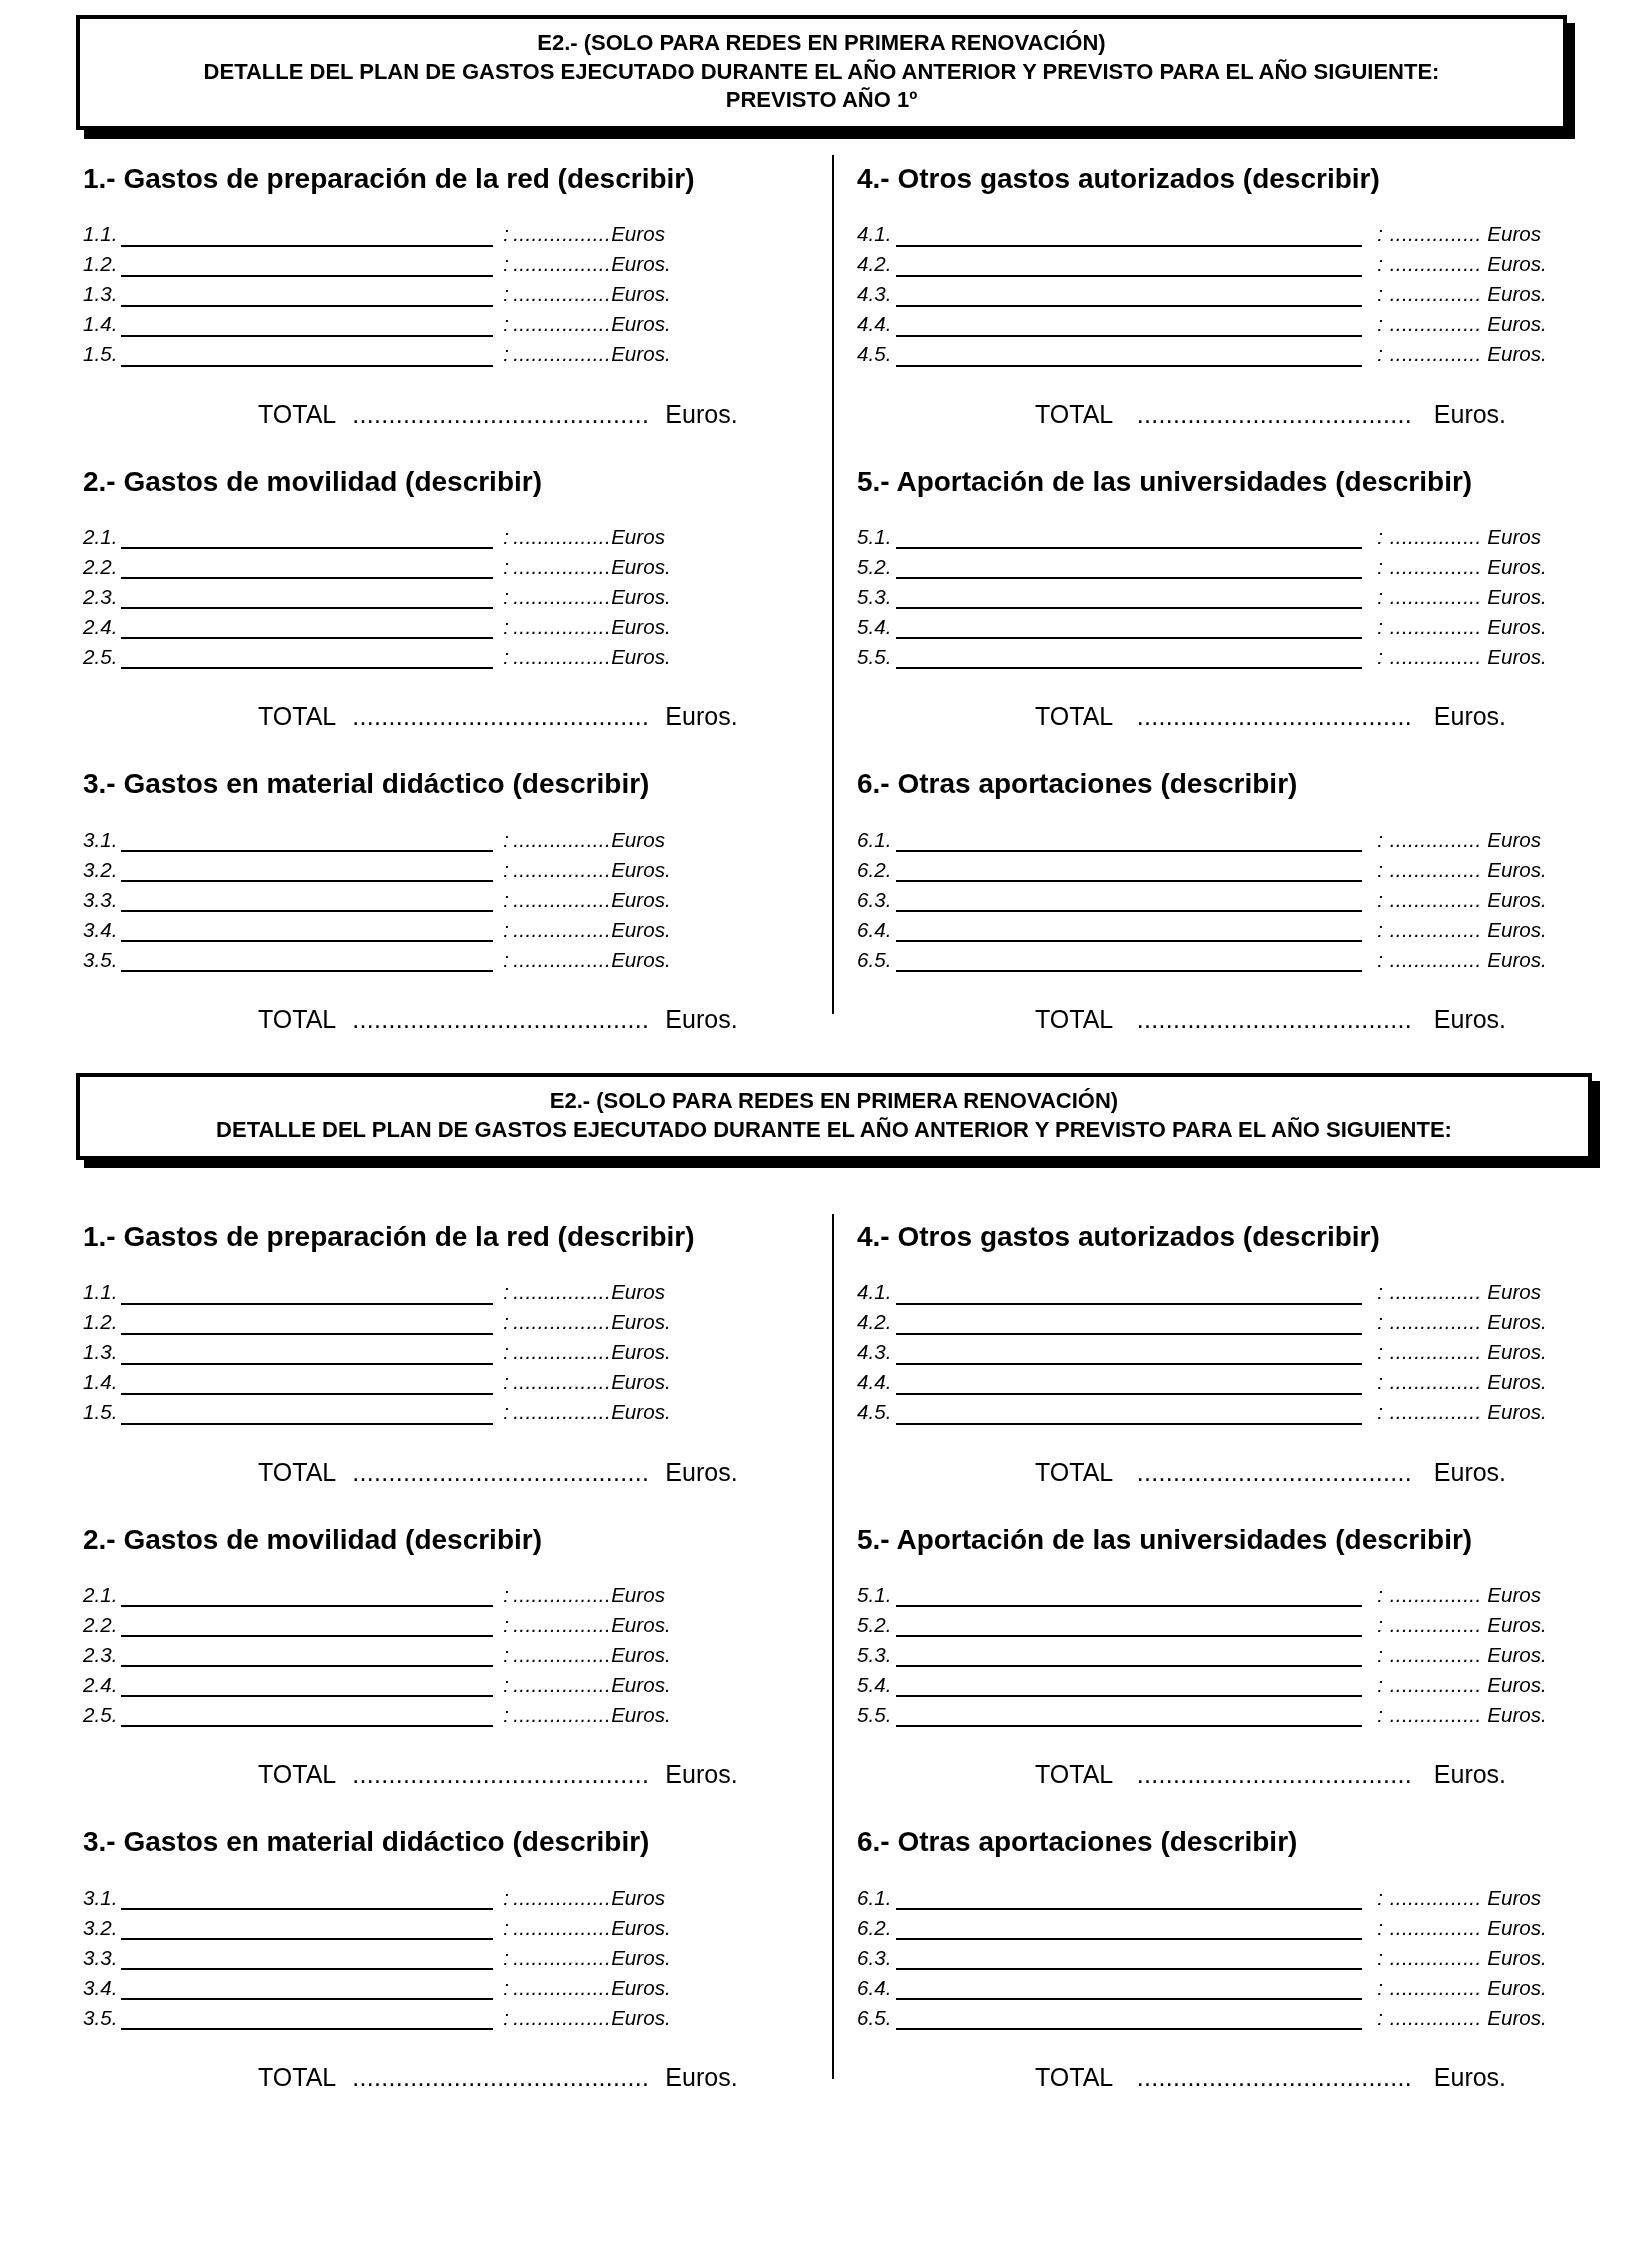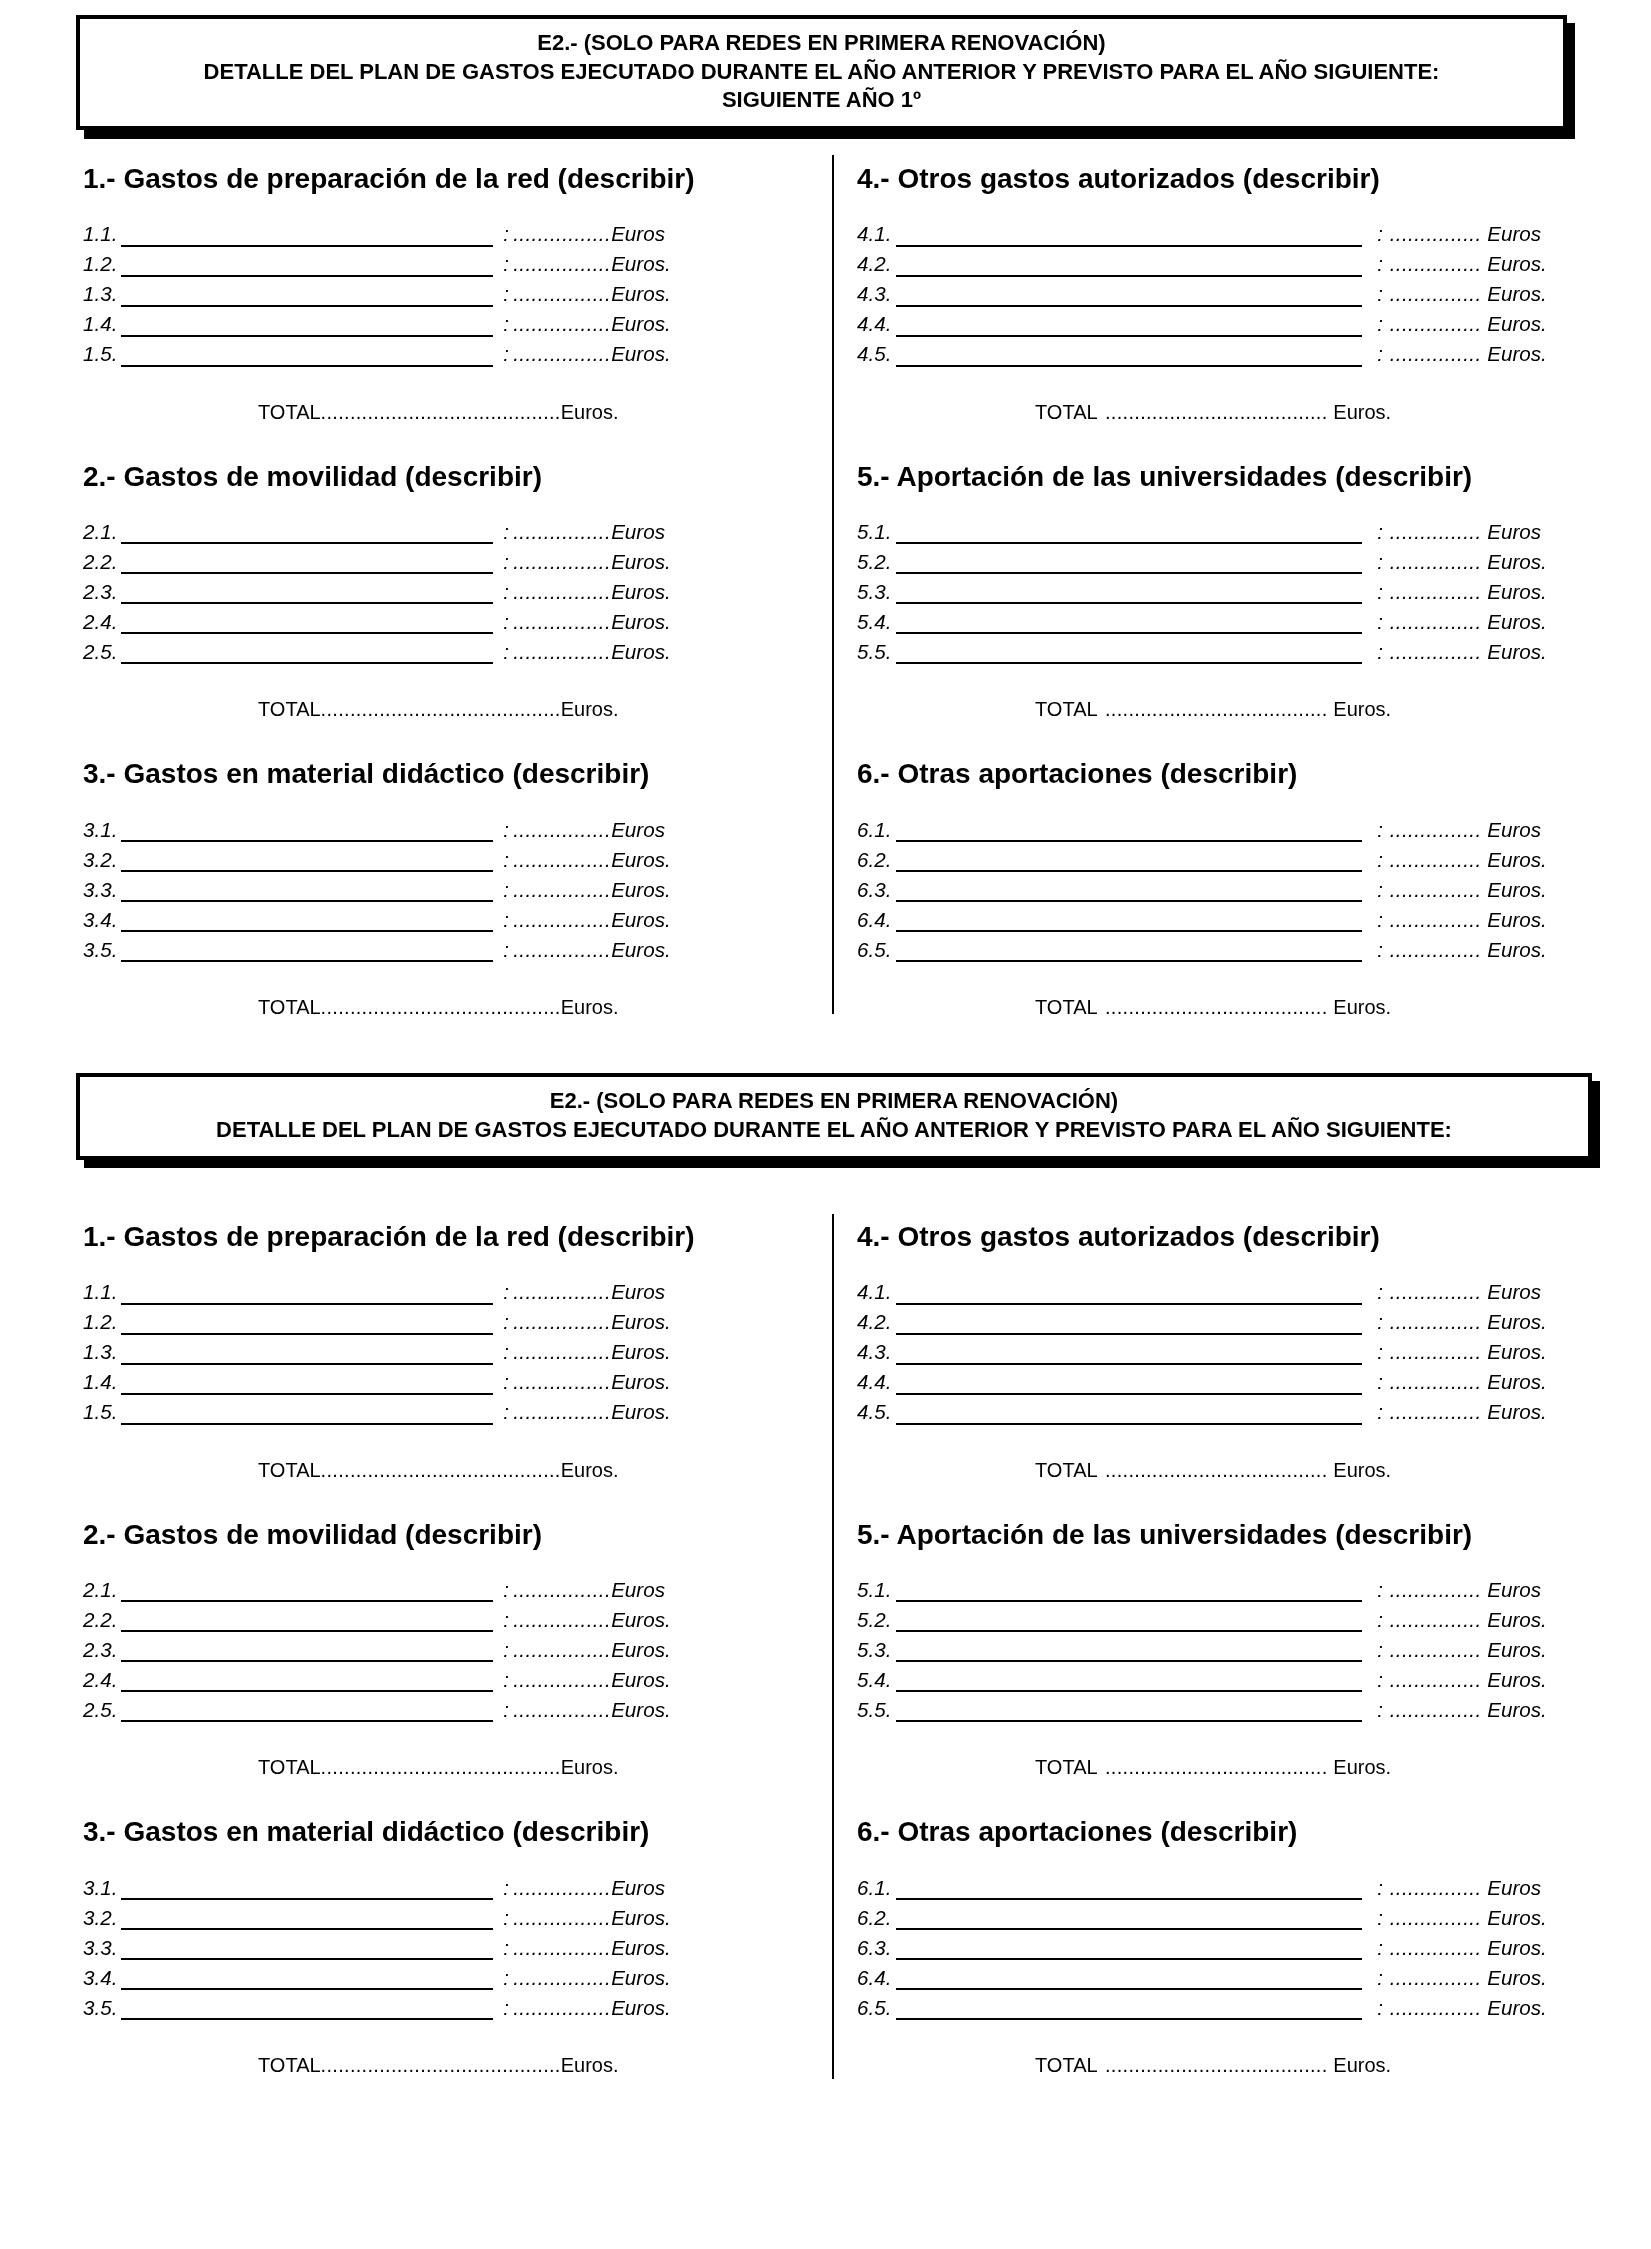--- a/index.html
+++ b/index.html
@@ -129,24 +129,25 @@
   .item-unit {
     flex: 0 0 auto;
     padding-bottom: 1.7px;
   }
   .col-right .item-unit { margin-left: 5.8px; }
 
   
   .total-row {
     display: flex;
     align-items: flex-end;
-    font-size: 20px;
+    font-size: 25px;
     line-height: 1;
     white-space: nowrap;
     margin-top: 35px;
+    gap: 16px;
   }
   .col-left .total-row { padding-left: 175px; }
   .col-right .total-row { padding-left: 178px; }
 
   .total-label { flex: 0 0 auto; }
   .total-dots {
     flex: 0 0 auto;
     letter-spacing: 0.3px;
   }
   .col-right .total-dots { margin-left: 7.4px; }
@@ -157,21 +158,21 @@
 </style>
 </head>
 <body>
 
 <div class="page" id="page-root">
     <div class="title-box-wrap " style="top: 15px;">
       <div class="title-box-shadow"></div>
       <div class="title-box">
         <div class="title-line">E2.- (SOLO PARA REDES EN PRIMERA RENOVACIÓN)</div>
         <div class="title-line">DETALLE DEL PLAN DE GASTOS EJECUTADO DURANTE EL AÑO ANTERIOR Y PREVISTO PARA EL AÑO SIGUIENTE:</div>
-        <div class="title-line">SIGUIENTE AÑO 1º</div>
+        <div class="title-line">PREVISTO AÑO 1º</div>
       </div>
     </div>
     <div class="divider" style="top: 155px; height: 859px;"></div>
     <div class="columns" style="top: 162px;">
       <div class="col col-left">
         <div class="section">
           <div class="section-title">1.- Gastos de preparación de la red (describir)</div>
           <div class="items">
             <div class="item-row">
               <span class="item-num">1.1.</span>

